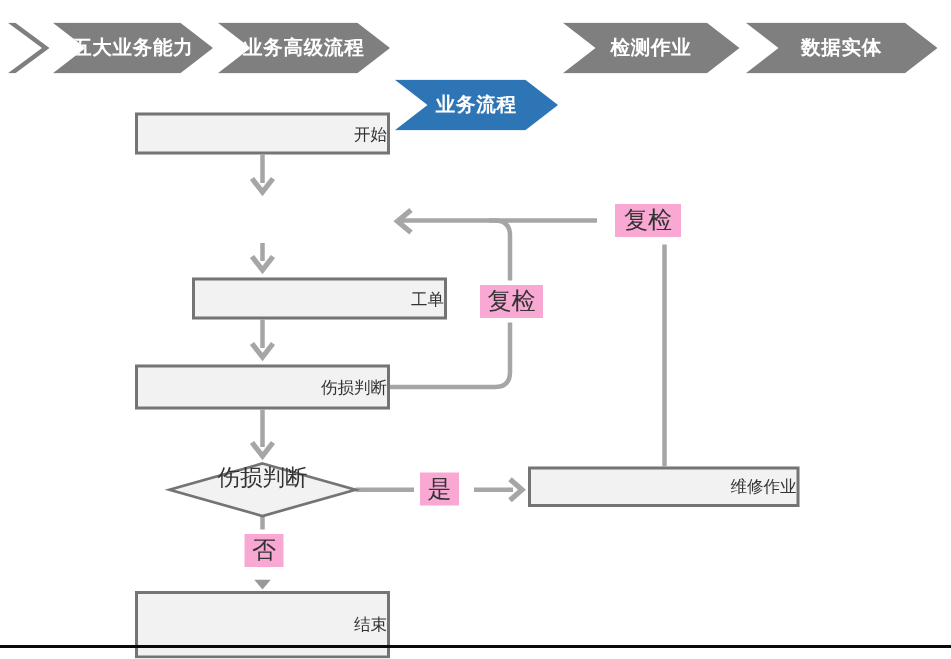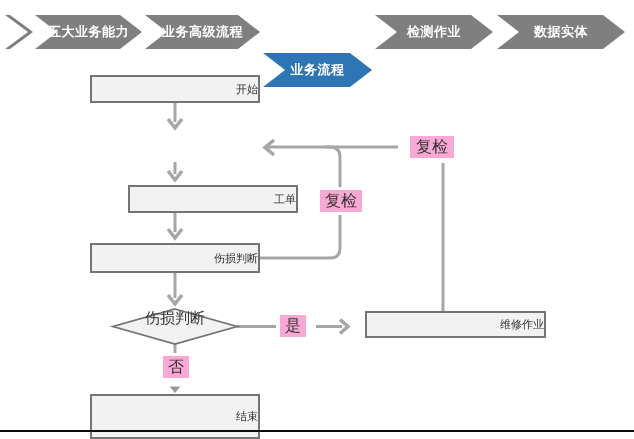--- a/index.html
+++ b/index.html
@@ -105,21 +105,21 @@
     </div>
   <div class="node" style="left:90px;top:185px;width:170px;height:28px;margin-left:38px;">
       <span>工单</span>
     </div>
   <div class="node" style="left:90px;top:243px;width:170px;height:30px;">
       <span>伤损判断</span>
     </div>
   <div class="diamond-label">
       <span>伤损判断</span>
     </div>
-  <div class="node" style="left:365px;top:311px;width:181px;height:27px;">
+  <div class="node" style="left:352px;top:311px;width:181px;height:27px;">
       <span>维修作业</span>
     </div>
   <div class="node" style="left:90px;top:394px;width:170px;height:45px;">
       <span>结束</span>
     </div>
 
   <div class="elabel" style="left:320px;top:190px;width:42px;height:22px;">复检</div>
   <div class="elabel" style="left:410px;top:136px;width:44px;height:22px;">复检</div>
   <div class="elabel" style="left:280px;top:315px;width:26px;height:22px;">是</div>
   <div class="elabel" style="left:163px;top:356px;width:26px;height:22px;">否</div>

